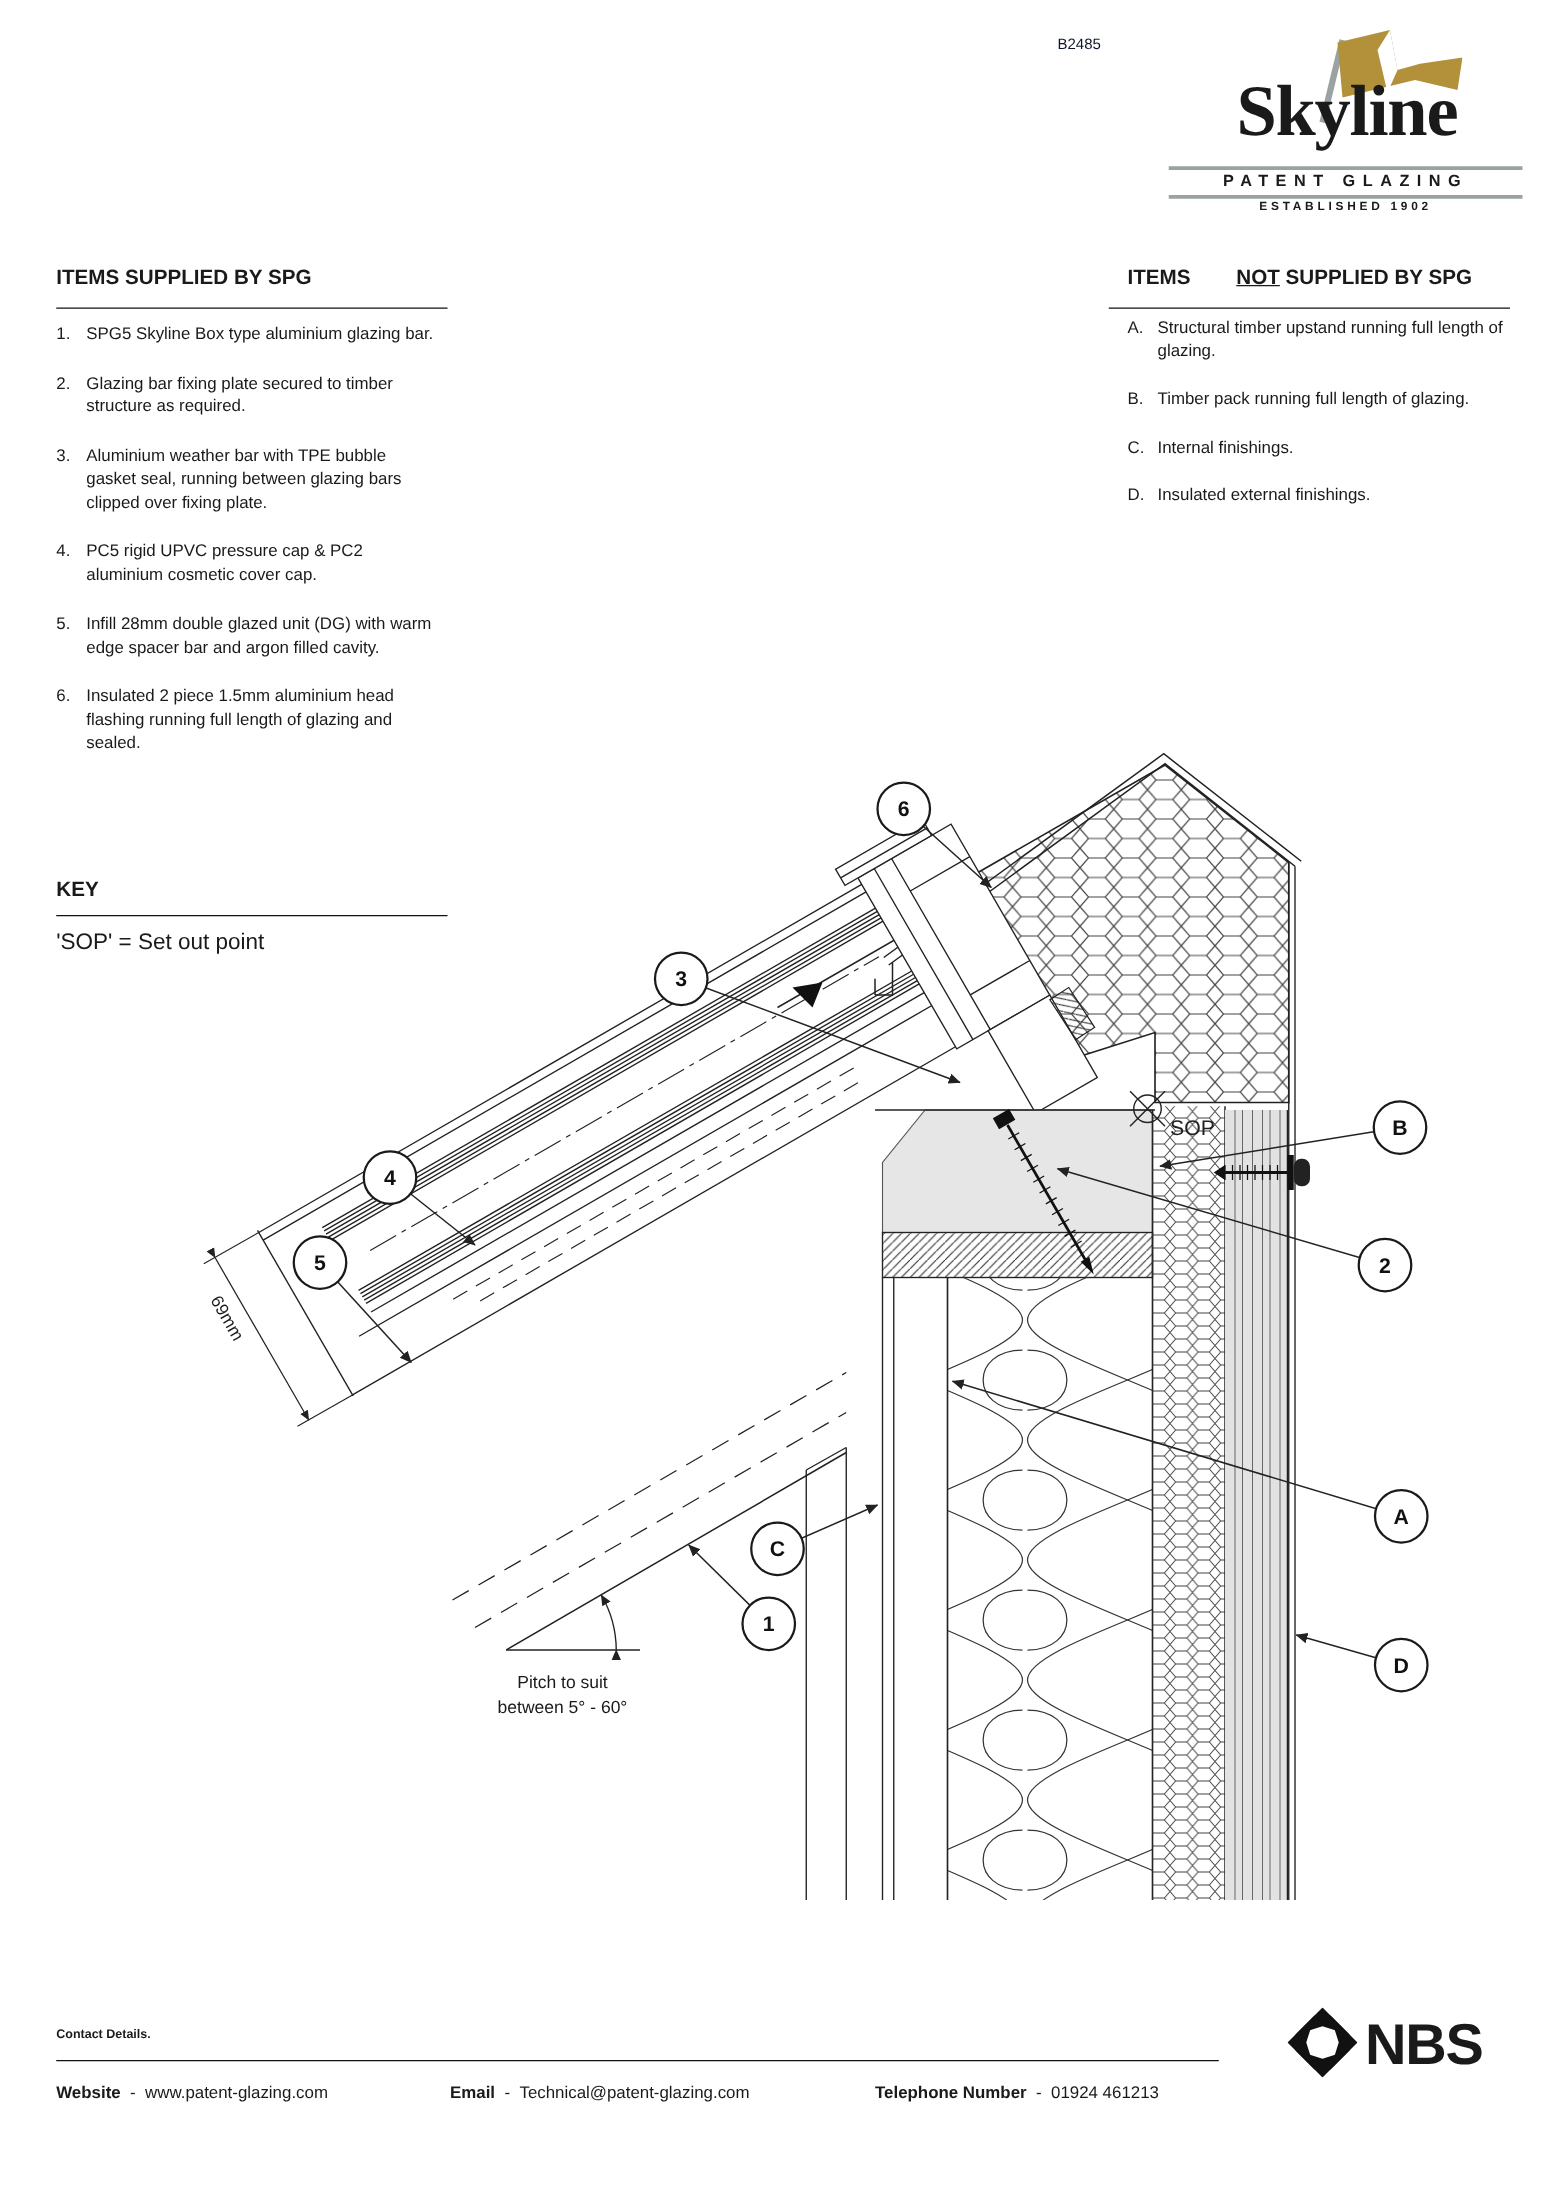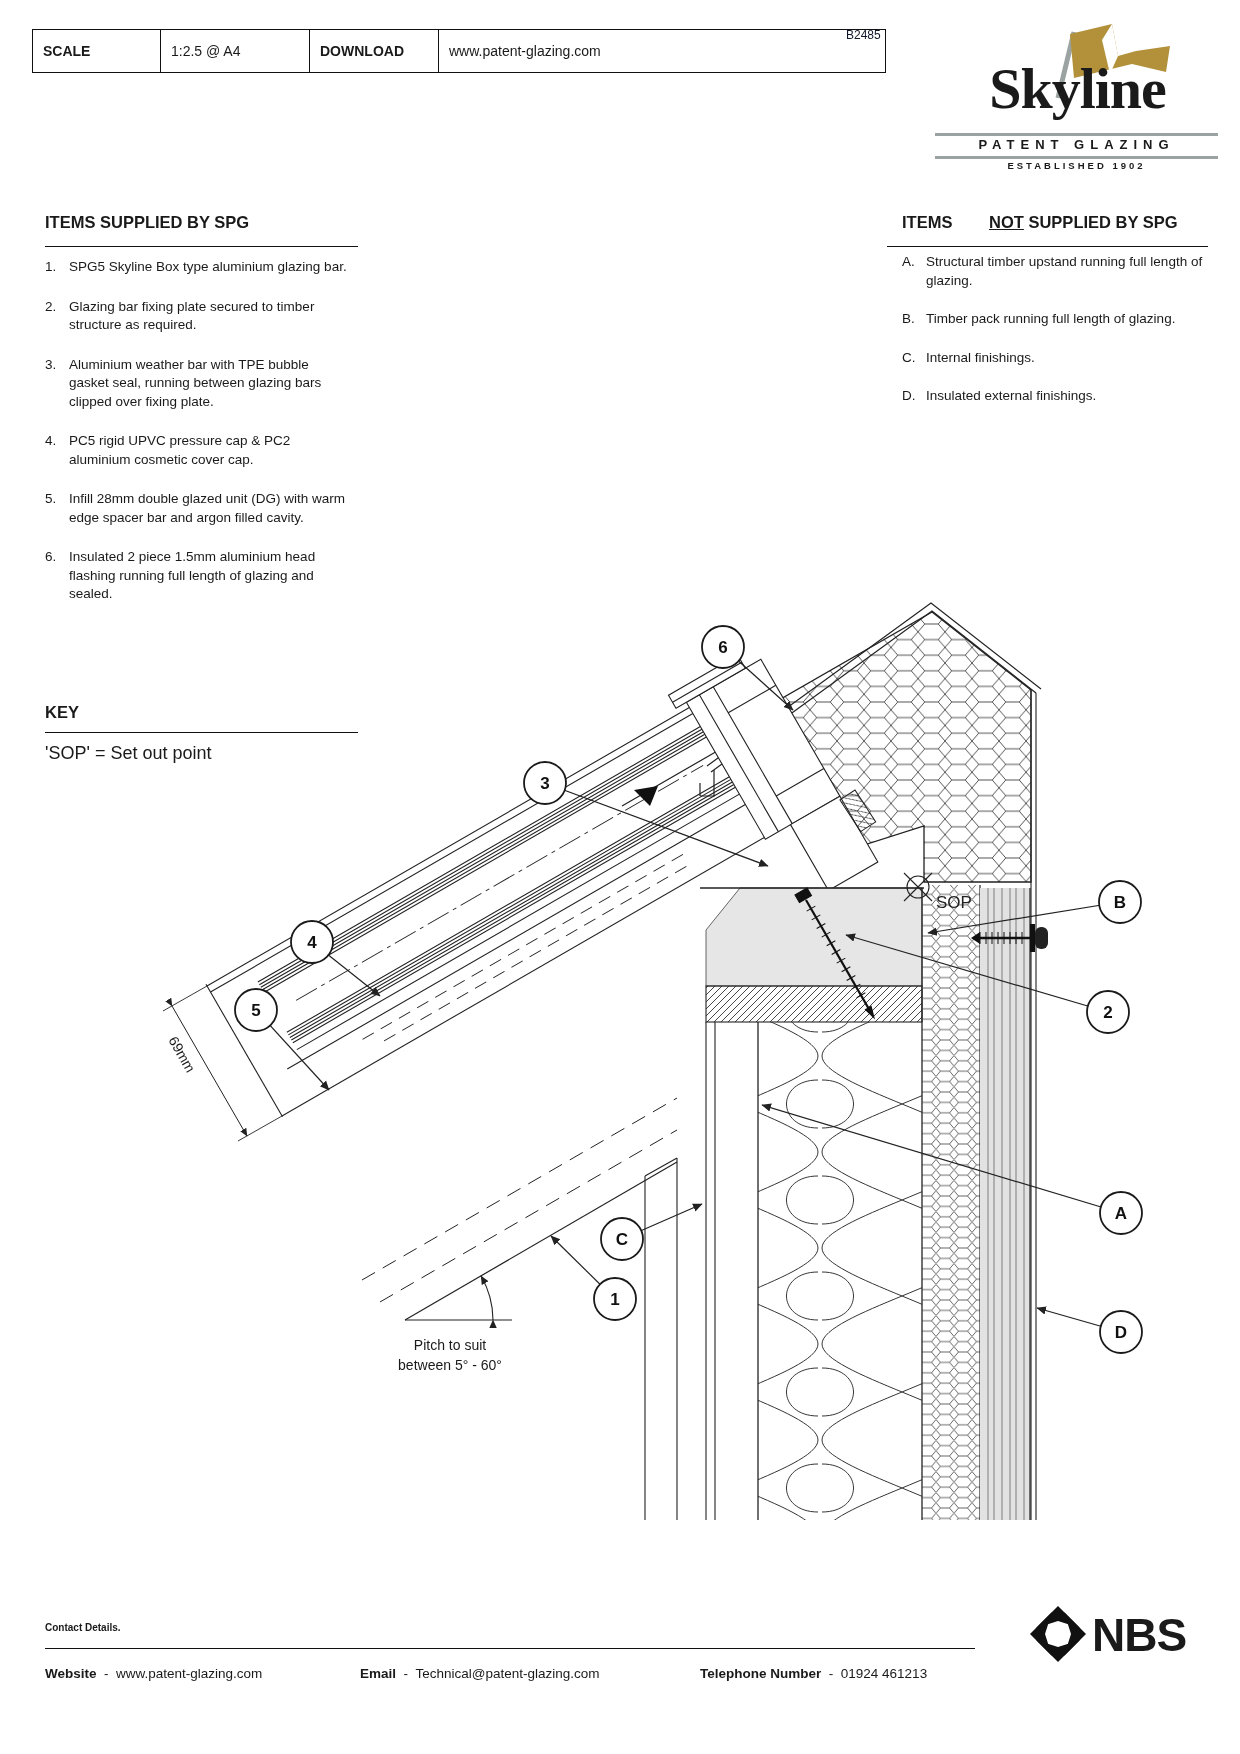--- a/index.html
+++ b/index.html
@@ -43,26 +43,20 @@
 <div class="page">
 
   <table class="tb">
     <colgroup>
         <col style="width:128px">
         <col style="width:149px">
         <col style="width:129px">
         <col style="width:447px">
       </colgroup>
     <tbody>
-    <tr>
-      <td class="lab">SCALE</td>
-      <td>1:2.5 @ A4</td>
-      <td class="lab">DOWNLOAD</td>
-      <td>www.patent-glazing.com</td>
-    </tr>
   </tbody>
     </table>
   <div class="wm">B2485</div>
 
   <div>
     <svg class="logo-flag" width="130" height="90" viewBox="0 0 130 90">
       <line x1="18" y1="80" x2="34" y2="14" stroke="#9aa3a2" stroke-width="5"></line>
       <path d="M30,16 L72,6 L78,38 L96,33 L130,28 L126,54 L92,46 L34,60 Z" fill="#b3913a"></path>
       <path d="M72,6 L78,38 L70,56 L62,22 Z" fill="#fff"></path>
     </svg>

